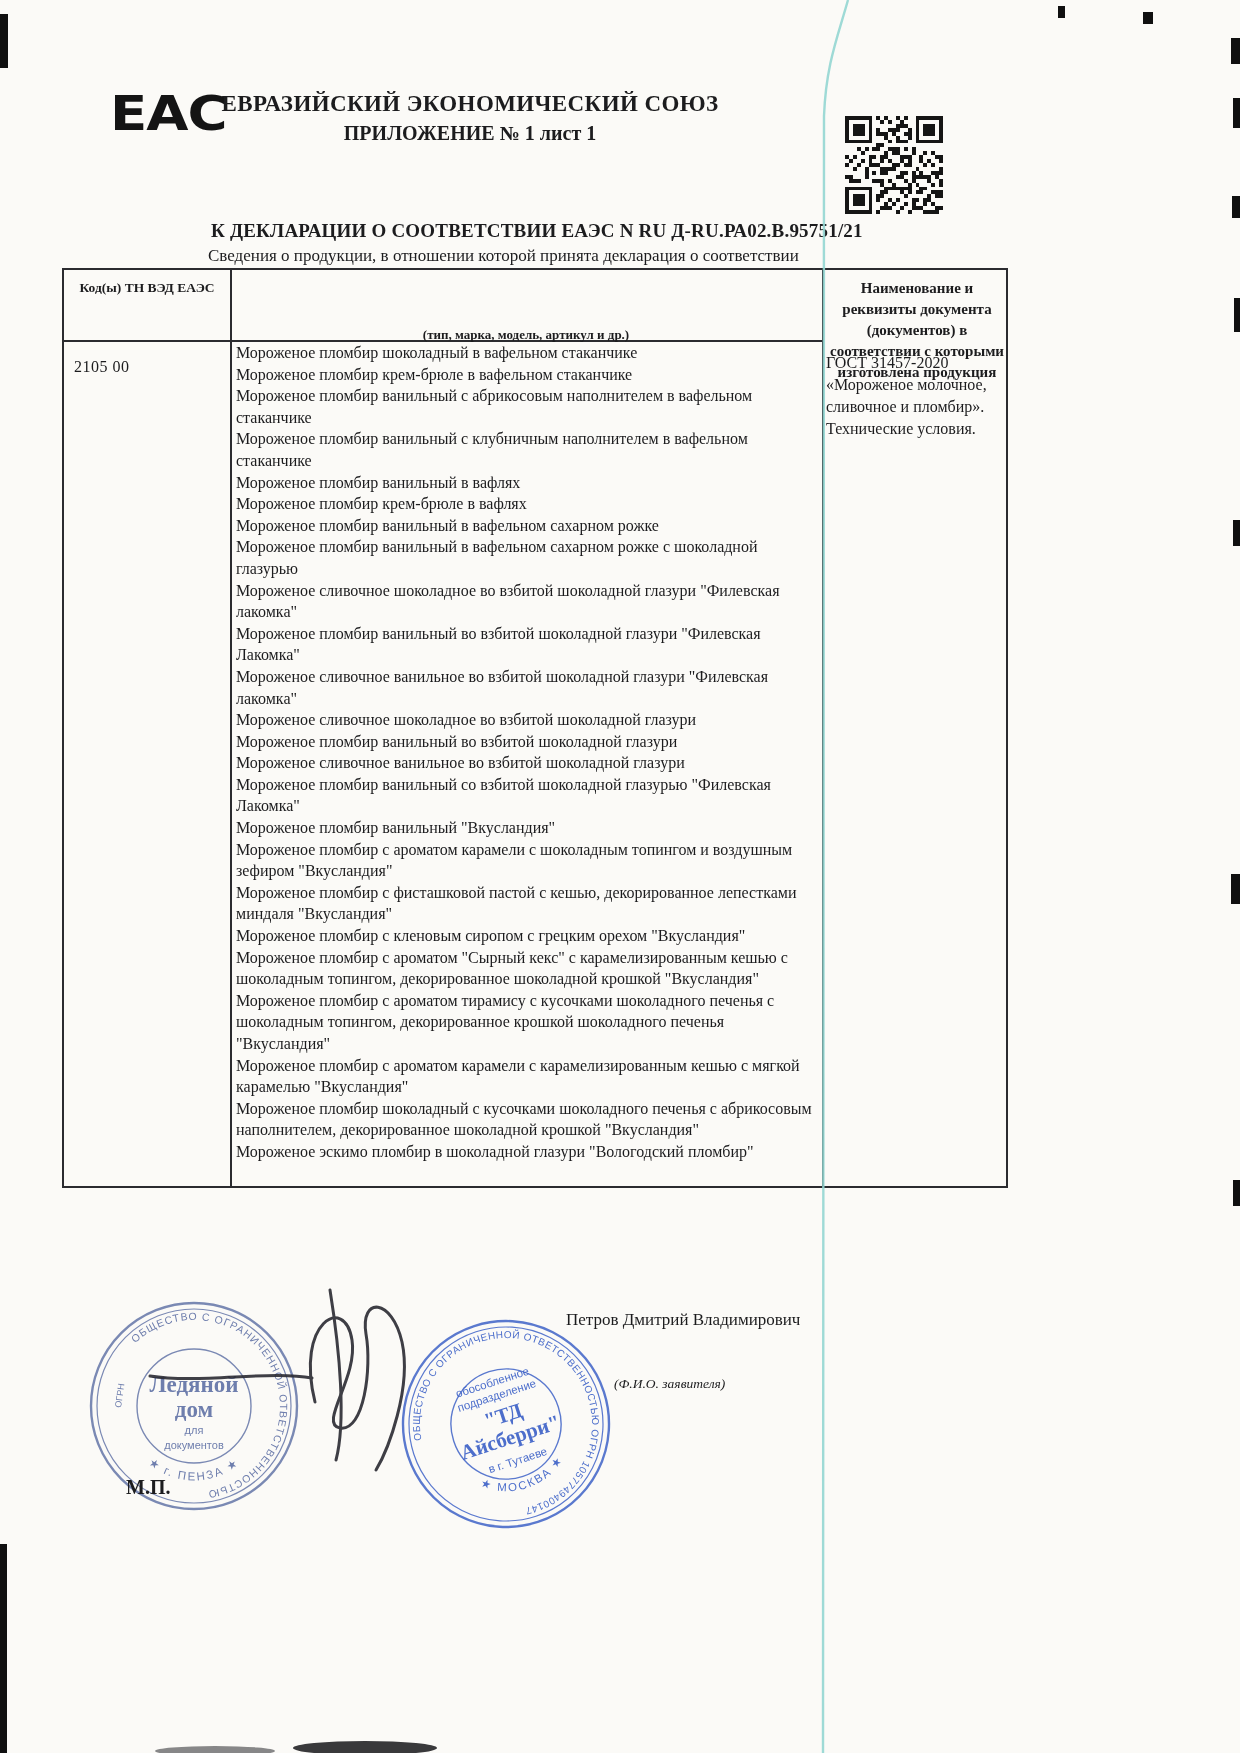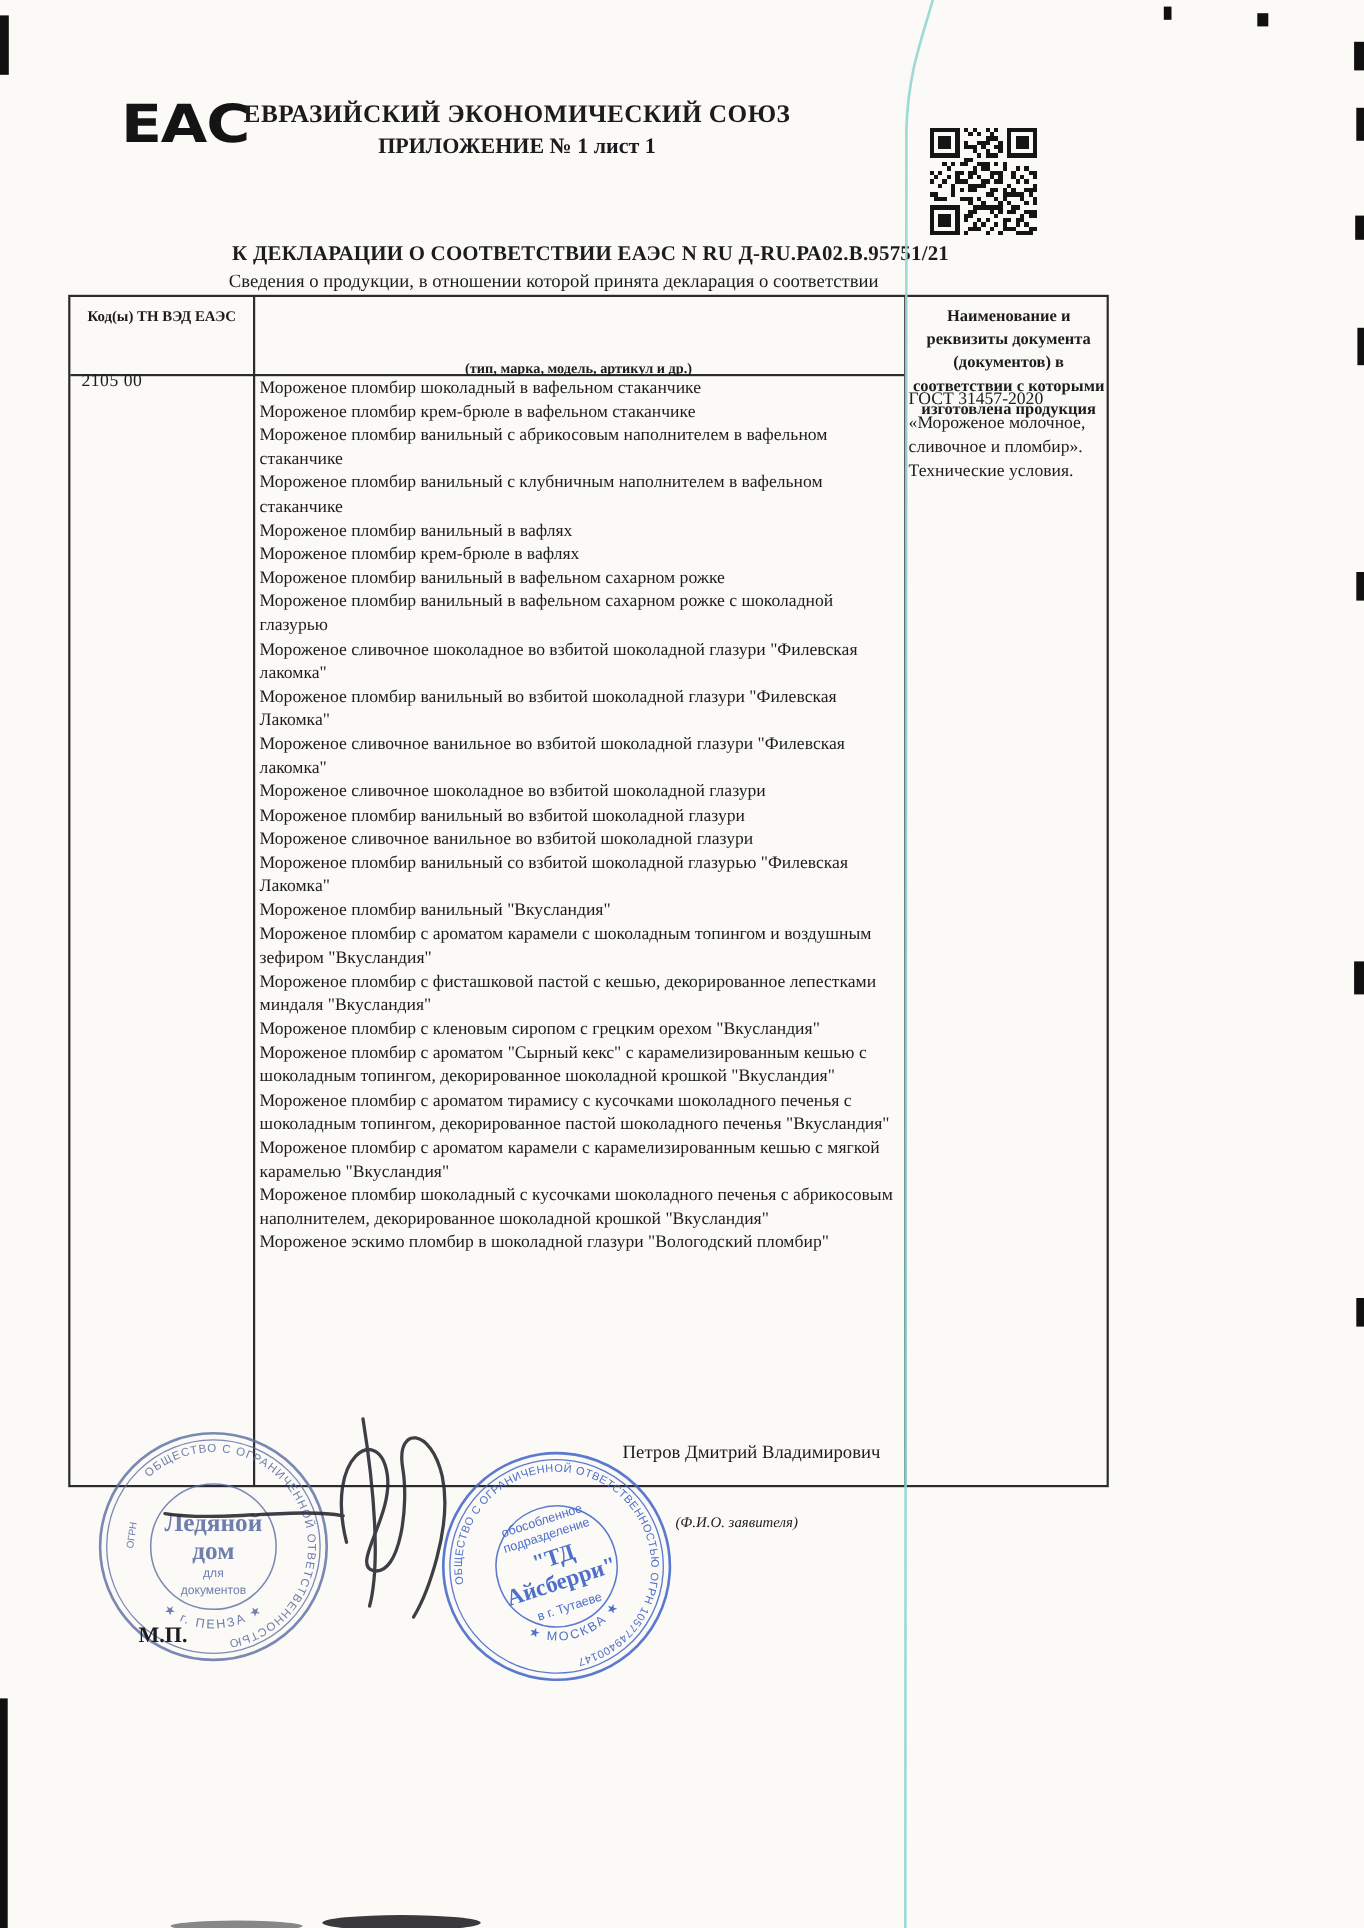--- a/index.html
+++ b/index.html
@@ -13,30 +13,30 @@
 
   .titles { position:absolute; left:170px; top:60px; width:600px; text-align:center; }
   .title1 { font-size:23px; font-weight:700; letter-spacing:.4px;margin-top:31px; }
   .title2 { font-size:20px; font-weight:700; margin-top:5px; }
 
   .qr { position:absolute; left:845px; top:116px; width:98px; height:98px; }
 
   .decl-title { position:absolute; left:211px; top:220px; font-size:19px; font-weight:700; letter-spacing:.2px; }
   .decl-sub   { position:absolute; left:208px; top:246px; font-size:17px; }
 
-  .doc-table { position:absolute; left:62px; top:268px; width:946px; height:1084px;
+  .doc-table { position:absolute; left:62px; top:268px; width:946px; height:920px;
                border:2px solid #2b2b2f; }
   .vline { position:absolute; top:0; bottom:0; width:1.5px; background:#2b2b2f; }
   .hline { position:absolute; left:0; height:1.5px; background:#2b2b2f; }
   .th { position:absolute; font-weight:700; }
   .th1 { left:0; top:10px; width:166px; text-align:center; font-size:13.5px; }
   .th2 { left:170px; top:10px; width:584px; text-align:center; font-size:13.5px; line-height:1.55; }
   .th2sub { font-size:13px;margin-top:45px; }
   .th3 { left:764px; top:8px; width:178px; font-size:15px; line-height:1.4;text-align:center; }
-  .code-cell { position:absolute; left:10px; top:68px; font-size:16px; letter-spacing:.5px; }
+  .code-cell { position:absolute; left:10px; top:88px; font-size:16px; letter-spacing:.5px; }
   .products  { position:absolute; left:172px; top:72px; width:578px; font-size:16px; line-height:21.6px; }
   .product-item { margin:0; }
   .doc-ref { position:absolute; left:762px; top:82px; width:182px; font-size:16px; line-height:22px; }
 
   .applicant-name { position:absolute; left:566px; top:1310px; font-size:17px; }
   .applicant-caption { position:absolute; left:614px; top:1376px; font-size:13.5px; font-style:italic; }
   .mp { position:absolute; left:126px; top:1476px; font-size:20px; font-weight:700; }
 
   .stamp { position:absolute; }
   .stamp-left  { left:86px;  top:1298px; }
@@ -288,21 +288,21 @@
         <div class="product-item">Мороженое сливочное ванильное во взбитой шоколадной глазури "Филевская лакомка"</div>
         <div class="product-item">Мороженое сливочное шоколадное во взбитой шоколадной глазури</div>
         <div class="product-item">Мороженое пломбир ванильный во взбитой шоколадной глазури</div>
         <div class="product-item">Мороженое сливочное ванильное во взбитой шоколадной глазури</div>
         <div class="product-item">Мороженое пломбир ванильный со взбитой шоколадной глазурью "Филевская Лакомка"</div>
         <div class="product-item">Мороженое пломбир ванильный "Вкусландия"</div>
         <div class="product-item">Мороженое пломбир с ароматом карамели с шоколадным топингом и воздушным зефиром "Вкусландия"</div>
         <div class="product-item">Мороженое пломбир с фисташковой пастой с кешью, декорированное лепестками миндаля "Вкусландия"</div>
         <div class="product-item">Мороженое пломбир с кленовым сиропом с грецким орехом "Вкусландия"</div>
         <div class="product-item">Мороженое пломбир с ароматом "Сырный кекс" с карамелизированным кешью с шоколадным топингом, декорированное шоколадной крошкой "Вкусландия"</div>
-        <div class="product-item">Мороженое пломбир с ароматом тирамису с кусочками шоколадного печенья с шоколадным топингом, декорированное пастой шоколадного печенья "Вкусландия"</div>
+        <div class="product-item">Мороженое пломбир с ароматом тирамису с кусочками шоколадного печенья с шоколадным топингом, декорированное крошкой шоколадного печенья "Вкусландия"</div>
         <div class="product-item">Мороженое пломбир с ароматом карамели с карамелизированным кешью с мягкой карамелью "Вкусландия"</div>
         <div class="product-item">Мороженое пломбир шоколадный с кусочками шоколадного печенья с абрикосовым наполнителем, декорированное шоколадной крошкой "Вкусландия"</div>
         <div class="product-item">Мороженое эскимо пломбир в шоколадной глазури "Вологодский пломбир"</div>
       </div>
 
     <div class="doc-ref">ГОСТ 31457-2020 «Мороженое молочное, сливочное и пломбир». Технические условия.</div>
   </div>
 
   <svg class="stamp stamp-left" width="216" height="216" viewBox="0 0 216 216">
     <defs>

